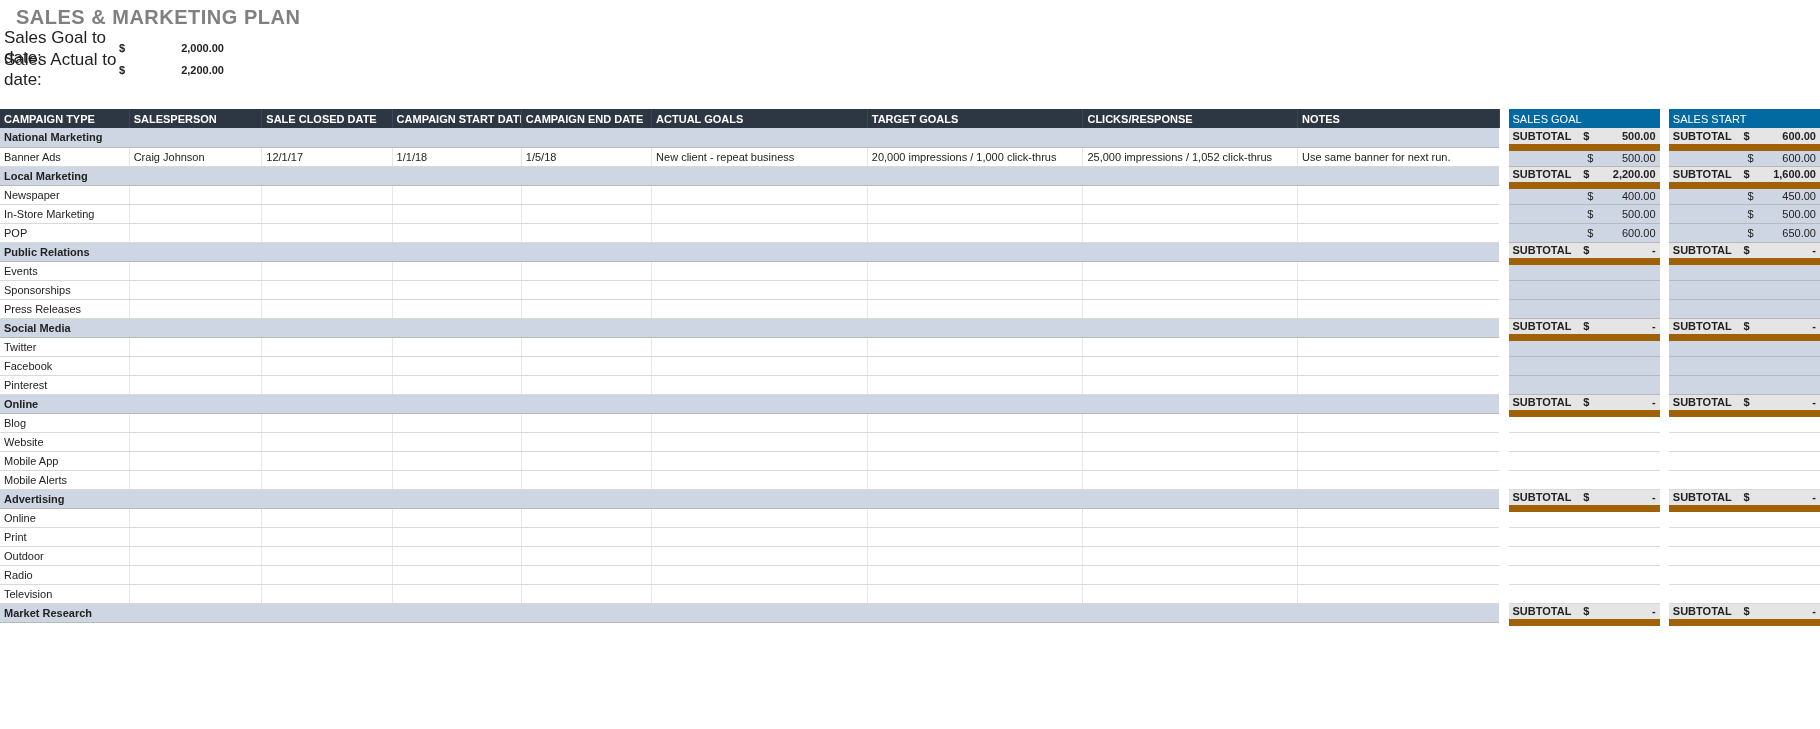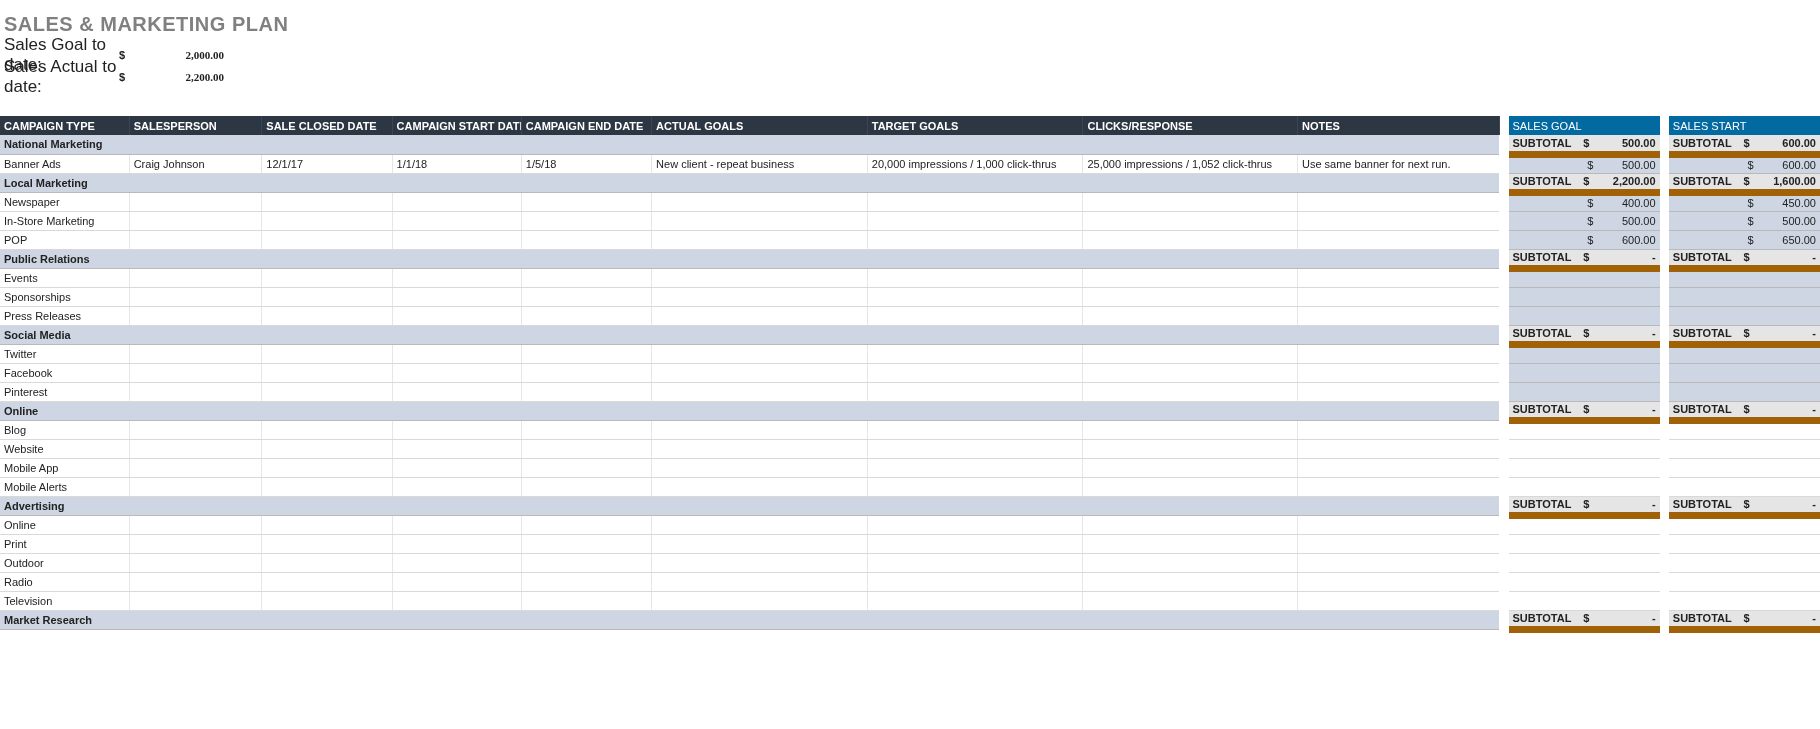--- a/index.html
+++ b/index.html
@@ -1,24 +1,24 @@
 <!DOCTYPE html>
 <html><head>
 <meta charset="utf-8">
 <style>
   * { box-sizing: border-box; margin: 0; padding: 0; }
   html, body { font-family: "Helvetica Neue", Arial, sans-serif; font-size: 11px; color: #222; background: #fff; }
   body { width: 1820px; }
 
-  .page-title { font-family: "Helvetica Neue", Arial, sans-serif; font-weight: 700; font-size: 20px; color: #808080; letter-spacing: 0.5px; padding: 6px 0 8px 4px; margin-top: 7px; }
+  .page-title { font-family: "Helvetica Neue", Arial, sans-serif; font-weight: 700; font-size: 20px; color: #808080; letter-spacing: 0.5px; padding: 6px 0 8px 16px; }
   .summary { padding: 0 0 0 4px; margin-bottom: 28px; }
   .summary-row { height: 22px; display: flex; align-items: center; }
   .summary-label { width: 115px; font-size: 17px; color: #222; }
   .summary-dollar { width: 10px; font-weight: 700; }
-  .summary-value { width: 95px; text-align: right; font-weight: 700; font-family: Liberation Serif, serif; }
+  .summary-value { width: 95px; text-align: right; font-weight: 700; }
 
   table.plan { width: 100%; border-collapse: collapse; table-layout: fixed; padding-left: 30px; }
   table.plan col.c-type    { width: 112px; }
   table.plan col.c-person  { width: 115px; }
   table.plan col.c-closed  { width: 113px; }
   table.plan col.c-start   { width: 112px; }
   table.plan col.c-end     { width: 113px; }
   table.plan col.c-goals   { width: 187px; }
   table.plan col.c-target  { width: 187px; }
   table.plan col.c-clicks  { width: 186px; }

